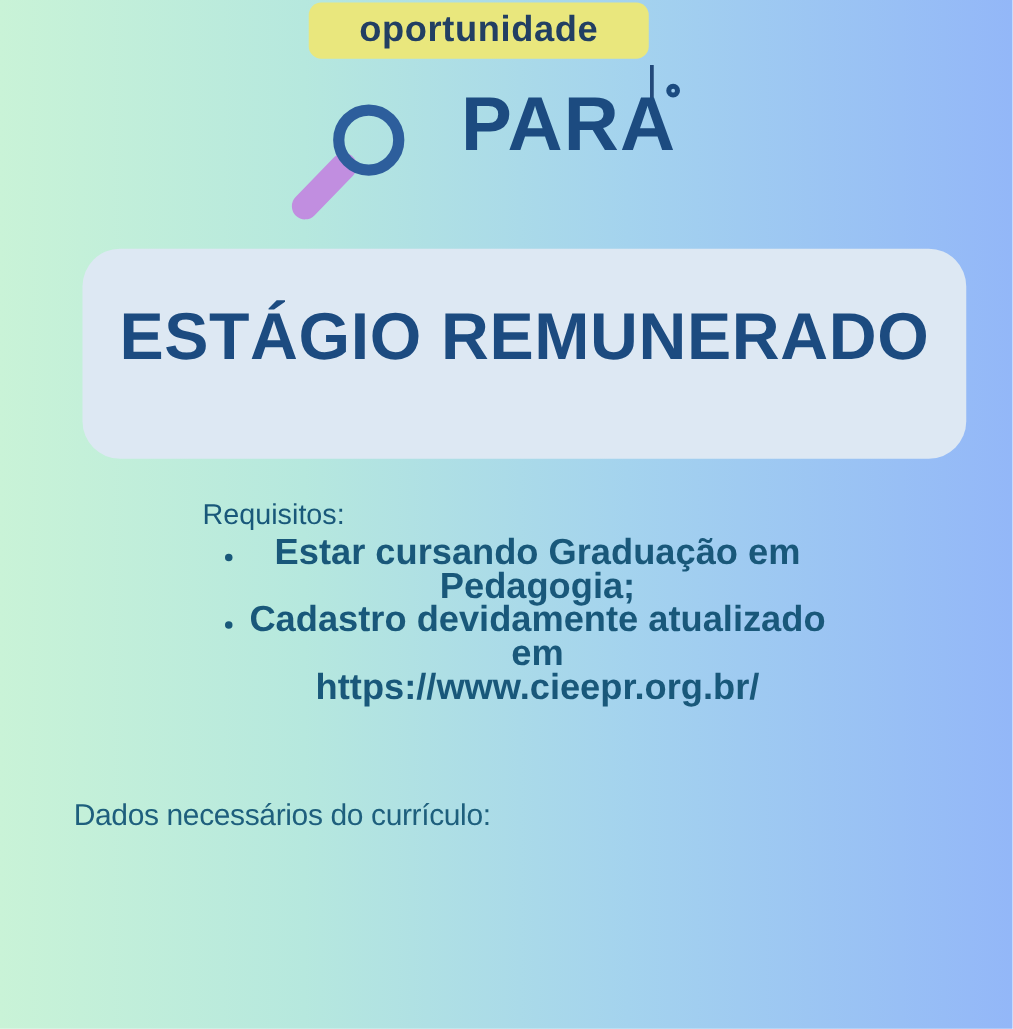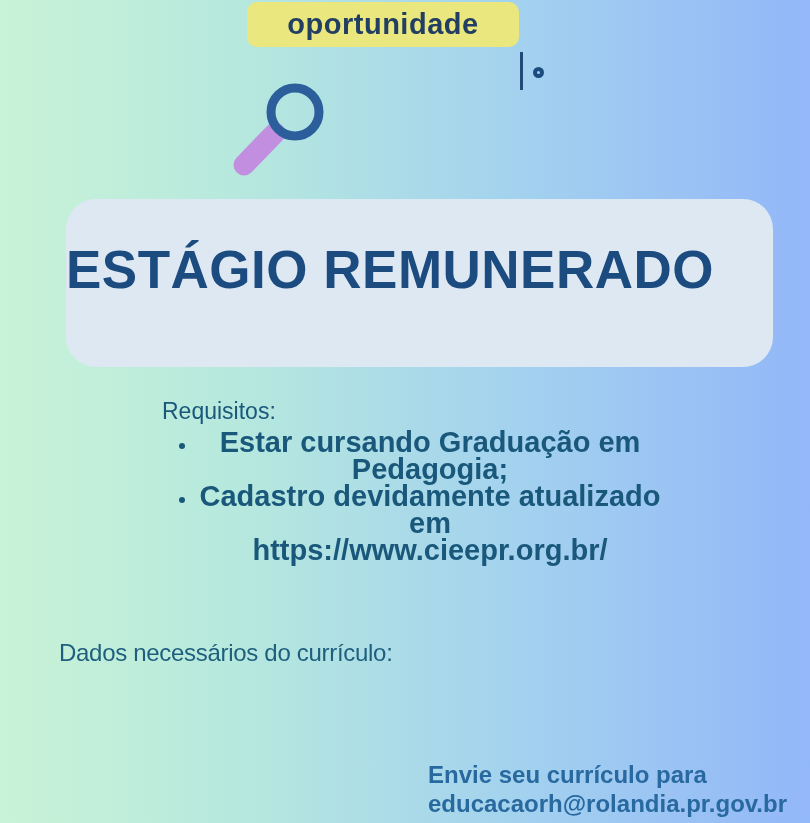--- a/index.html
+++ b/index.html
@@ -42,21 +42,21 @@
     border:4px solid var(--navy);border-radius:50%;
   }
   .vagas{
     position:absolute;left:330px;top:72px;width:250px;
     text-align:center;color:var(--navy);
     font-size:61px;font-weight:800;line-height:55px;letter-spacing:1px;
   }
   .title-card{
     position:absolute;left:66px;top:199px;width:707px;height:168px;
     background:var(--card-bg);border-radius:30px;
-    display:flex;flex-direction:column;align-items:flex-start;justify-content:center;
+    display:flex;flex-direction:column;align-items:center;justify-content:center;
     padding-bottom:28px;
   }
   .title-text{
     color:var(--navy);font-size:53px;font-weight:800;line-height:57px;
     letter-spacing:.5px;text-align:center;white-space:nowrap;
   }
   .requirements{position:absolute;left:162px;top:398px;width:500px;color:var(--teal);}
   .req-heading{font-size:23px;font-weight:400;}
   .req-list{margin-top:4px;padding-left:36px;}
   .req-list li{
@@ -84,38 +84,35 @@
 
   <svg class="magnifier" width="112" height="112" viewBox="0 0 112 112">
     <line x1="47" y1="61" x2="16" y2="93" stroke="#c18ee0" stroke-width="21" stroke-linecap="round"></line>
     <circle cx="67" cy="40" r="24" fill="none" stroke="#2d5e9c" stroke-width="9"></circle>
   </svg>
 
   <div class="decor-line"></div>
   <div class="decor-ring"></div>
 
   <div class="vagas">
+    <div>PARA</div>
   </div>
 
   <div class="title-card">
     <div class="title-text">ESTÁGIO REMUNERADO</div>
   </div>
 
   <div class="requirements">
     <div class="req-heading">Requisitos:</div>
     <ul class="req-list">
       <li>Estar cursando Graduação em
 Pedagogia;</li>
       <li>Cadastro devidamente atualizado em
 https://www.cieepr.org.br/</li>
     </ul>
   </div>
 
   <div class="curriculum">
     <div class="heading">Dados necessários do currículo:</div>
   </div>
 
-  <div class="footer">
-    <div>Envie seu currículo para</div>
-    <div>educacaorh@rolandia.pr.gov.br</div>
-  </div>
 
 </div>
 
 </body></html>

